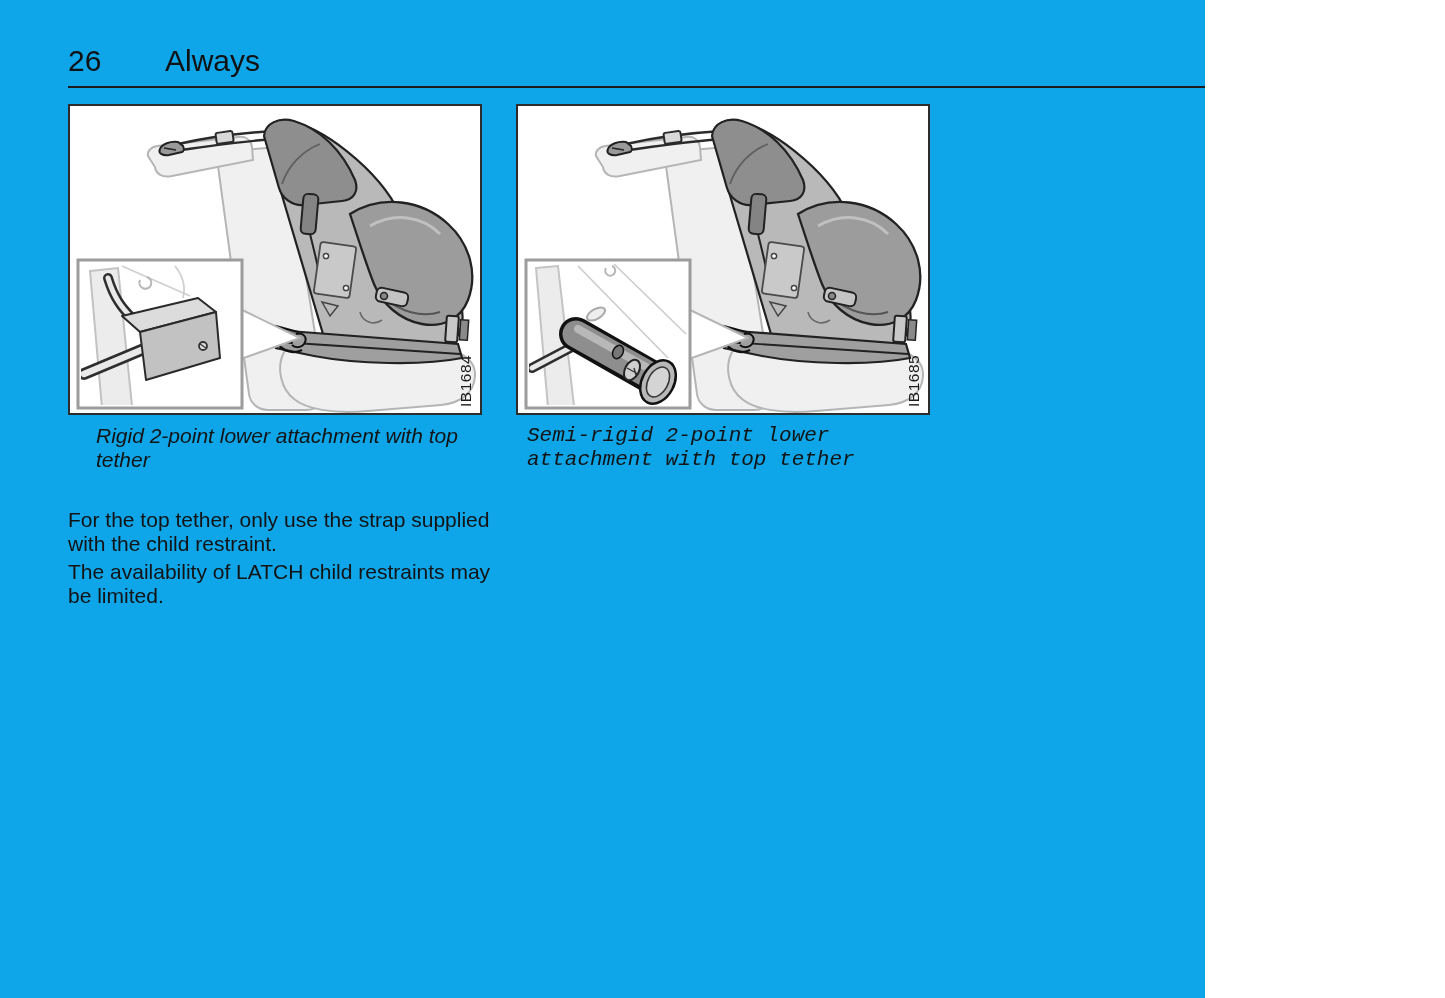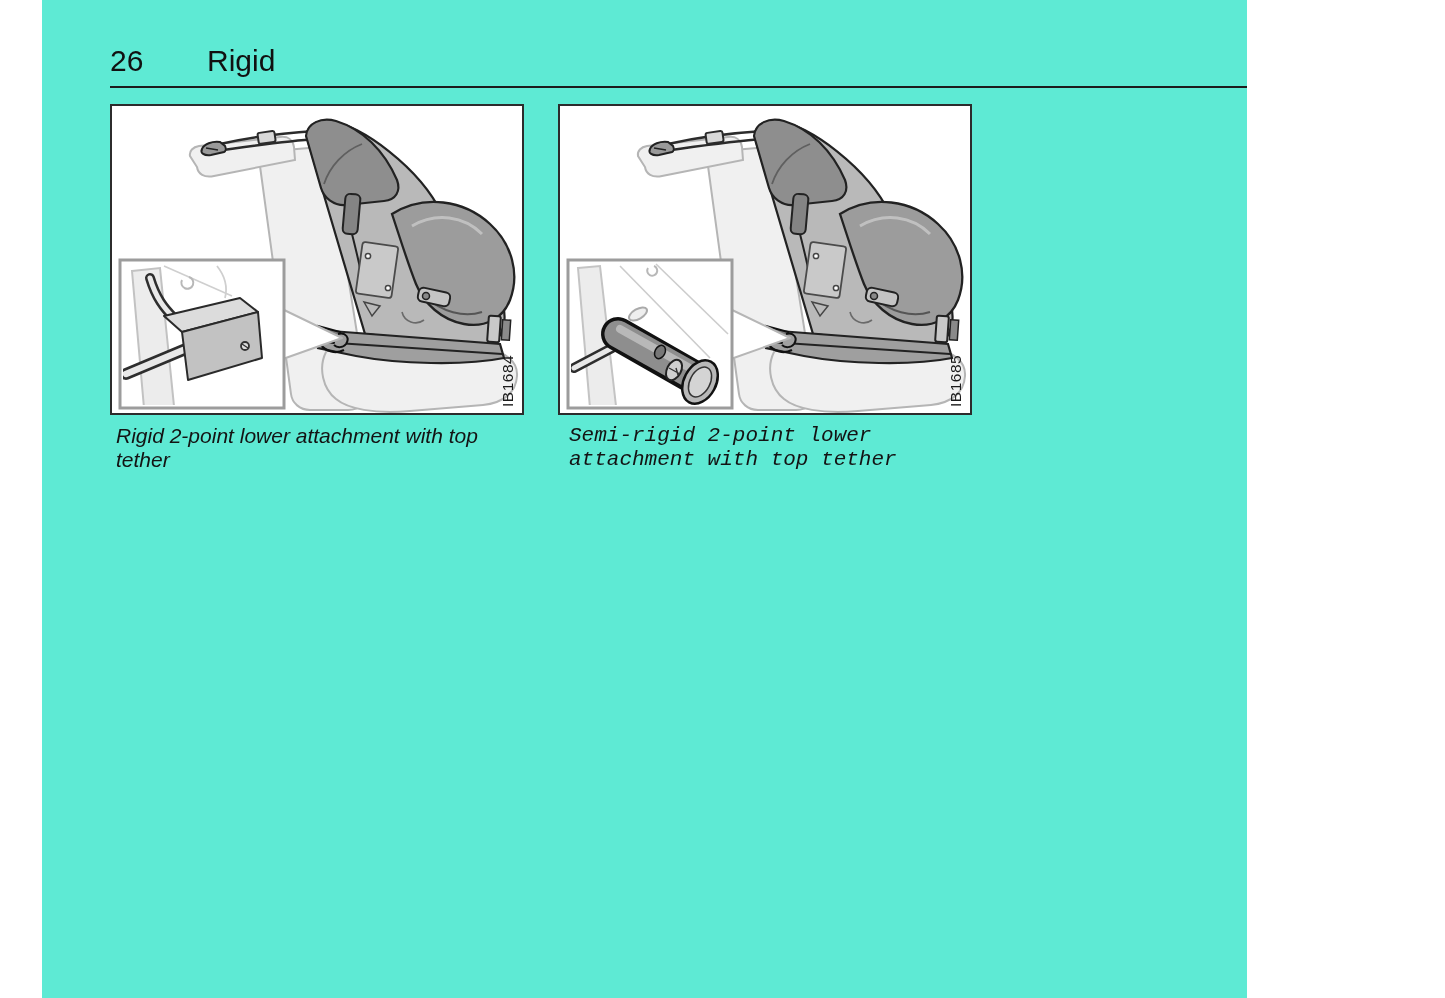--- a/index.html
+++ b/index.html
@@ -1,23 +1,22 @@
 <!DOCTYPE html>
 <html><head>
 <meta charset="utf-8">
 <style>
   html,body{margin:0;padding:0;background:#ffffff;}
   .page{
     position:relative;
     width:1205px;height:998px;
-    background:#5eead4;
+    background:#0ea5e9;
     font-family:"Liberation Sans","DejaVu Sans",sans-serif;
     color:#161616;
     overflow:hidden;
-    margin-left:42px;
   }
   .page-num{
     position:absolute;left:68px;top:44px;
     font-size:30px;line-height:34px;color:#111;
   }
   .section-title{
     position:absolute;left:165px;top:44px;
     font-size:30px;line-height:34px;color:#111;
   }
   .header-rule{
@@ -28,21 +27,21 @@
     position:absolute;top:104px;width:410px;height:307px;
     border:2px solid #2c2c2c;background:#fff;
   }
   .figure-box.left{left:68px;}
   .figure-box.right{left:516px;}
   .figure-box svg{position:absolute;left:0;top:0;width:410px;height:307px;}
   .caption{
     position:absolute;top:424px;
     font-size:21px;line-height:24px;font-style:italic;color:#131313;
   }
-  .caption.left{left:74px;width:392px;}
+  .caption.left{left:96px;width:392px;}
   .caption.right{left:527px;width:402px;font-family:Liberation Mono, monospace;}
   .body-text{
     position:absolute;left:68px;top:508px;width:424px;
     font-size:21px;line-height:23.5px;color:#131313;
   }
   .body-text p{margin:0 0 5px 0;}
   .body-text p.bold{font-weight:bold;margin-top:1px;}
   .fig-id{
     font-size:15.5px;fill:#1b1b1b;letter-spacing:.5px;
     font-family:"Liberation Sans","DejaVu Sans",sans-serif;
@@ -98,21 +97,21 @@
       <path d="M206,220 L228,226 L226,238 L204,232 Z" fill="#7d7d7d" stroke="#111" stroke-width="2"></path>
       <path d="M226,228 C234,226 238,232 234,238 C231,242 225,242 222,239" fill="#a0a0a0" stroke="#111" stroke-width="2"></path>
       <path d="M208,238 C214,246 224,248 232,244" fill="none" stroke="#111" stroke-width="2.2"></path>
     </g>
   </defs>
 </svg>
 
 <div class="page">
 
   <span class="page-num">26</span>
-  <span class="section-title">Rigid</span>
+  <span class="section-title">Always</span>
   <div class="header-rule"></div>
 
   <div class="figure-box left">
     <svg viewBox="0 0 410 307">
       <use href="#seatmain"></use>
 
       <polygon points="168,202 168,254 230,232" fill="#ffffff" stroke="#b6b6b6" stroke-width="2" stroke-linejoin="round"></polygon>
 
       <rect x="8" y="154" width="164" height="148" fill="#ffffff"></rect>
       <g clip-path="url(#insetClip)">
@@ -164,15 +163,17 @@
       </g>
       <rect x="8" y="154" width="164" height="148" fill="none" stroke="#9c9c9c" stroke-width="3"></rect>
       <text class="fig-id" transform="translate(401,301) rotate(-90)">IB1685</text>
     </svg>
   </div>
 
   <div class="caption left">Rigid 2-point lower attachment with top tether</div>
   <div class="caption right">Semi-rigid 2-point lower attachment with top tether</div>
 
   <div class="body-text">
+    <p>For the top tether, only use the strap supplied with the child restraint.</p>
+    <p>The availability of LATCH child restraints may be limited.</p>
   </div>
 
 </div>
 
 </body></html>

